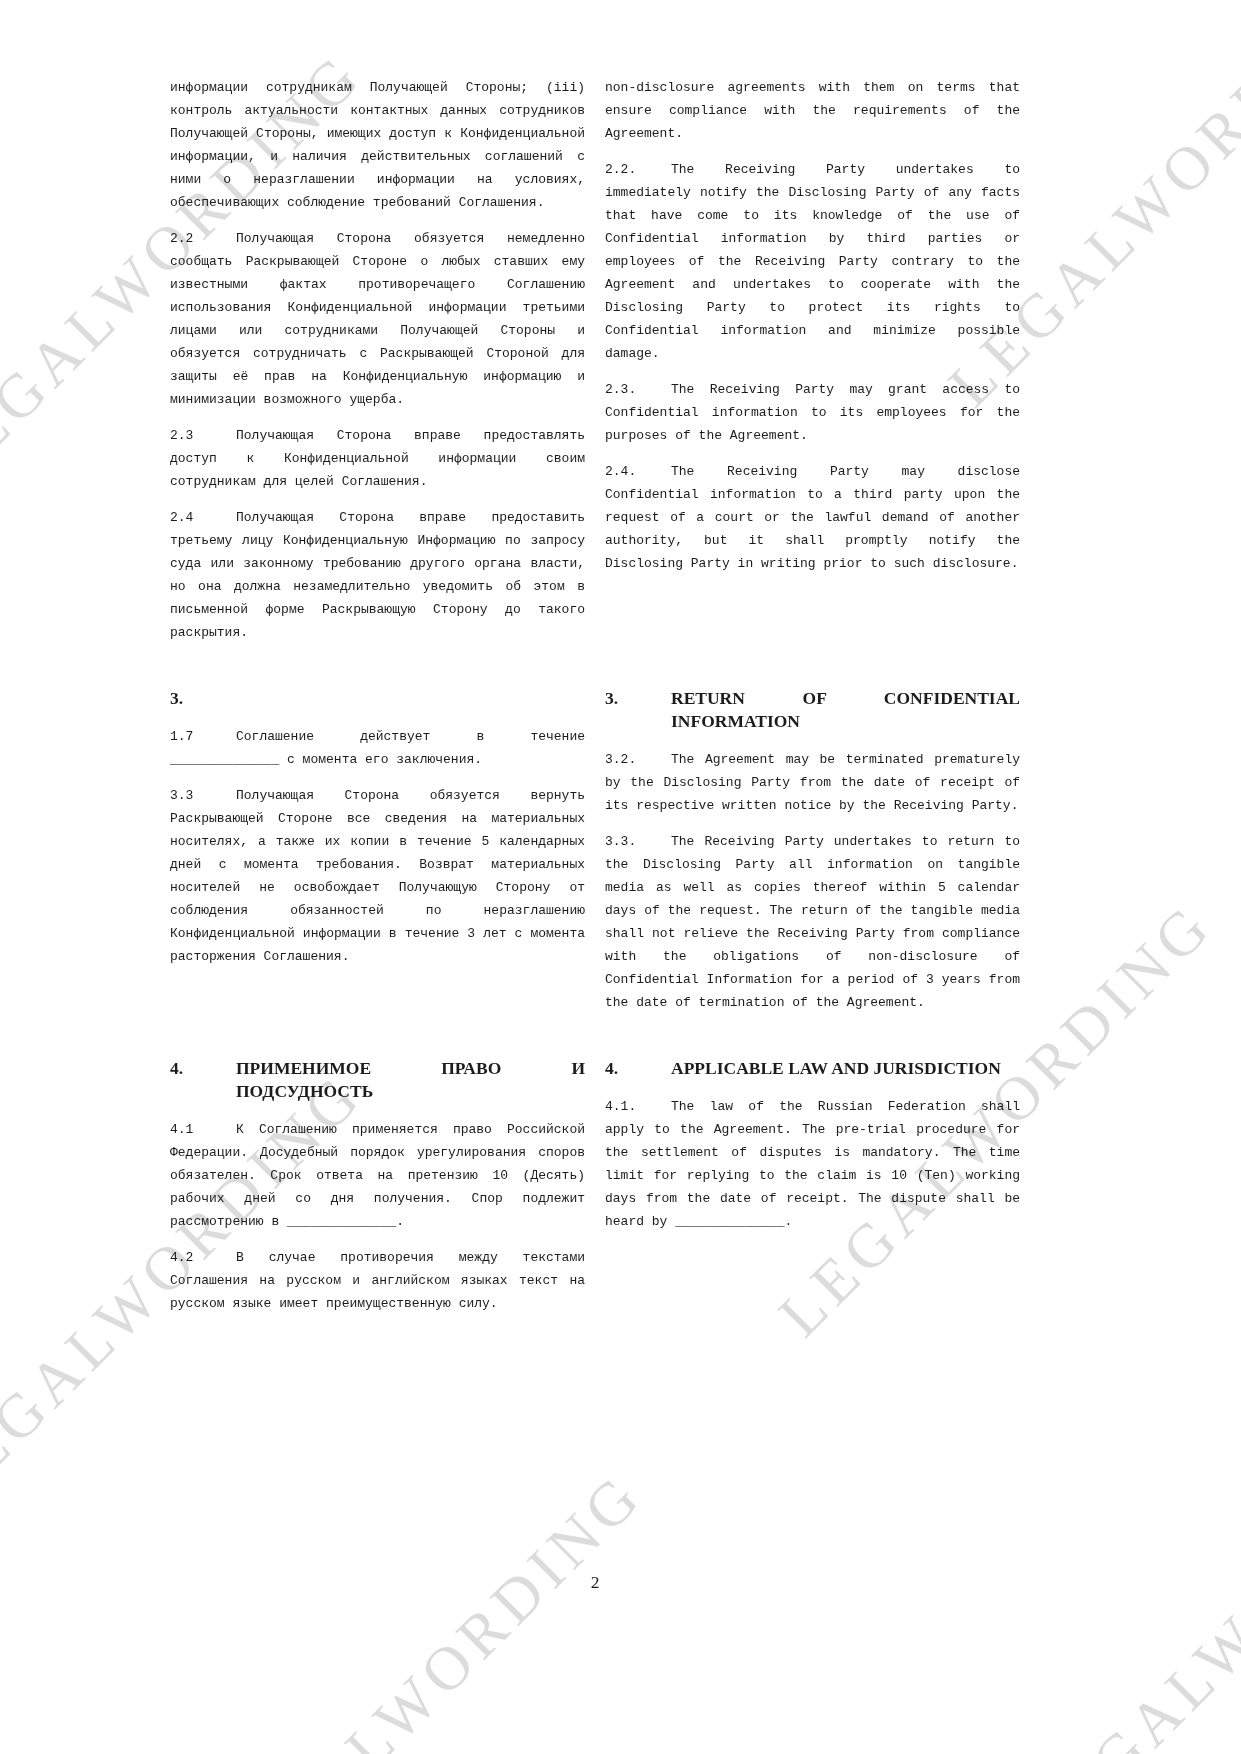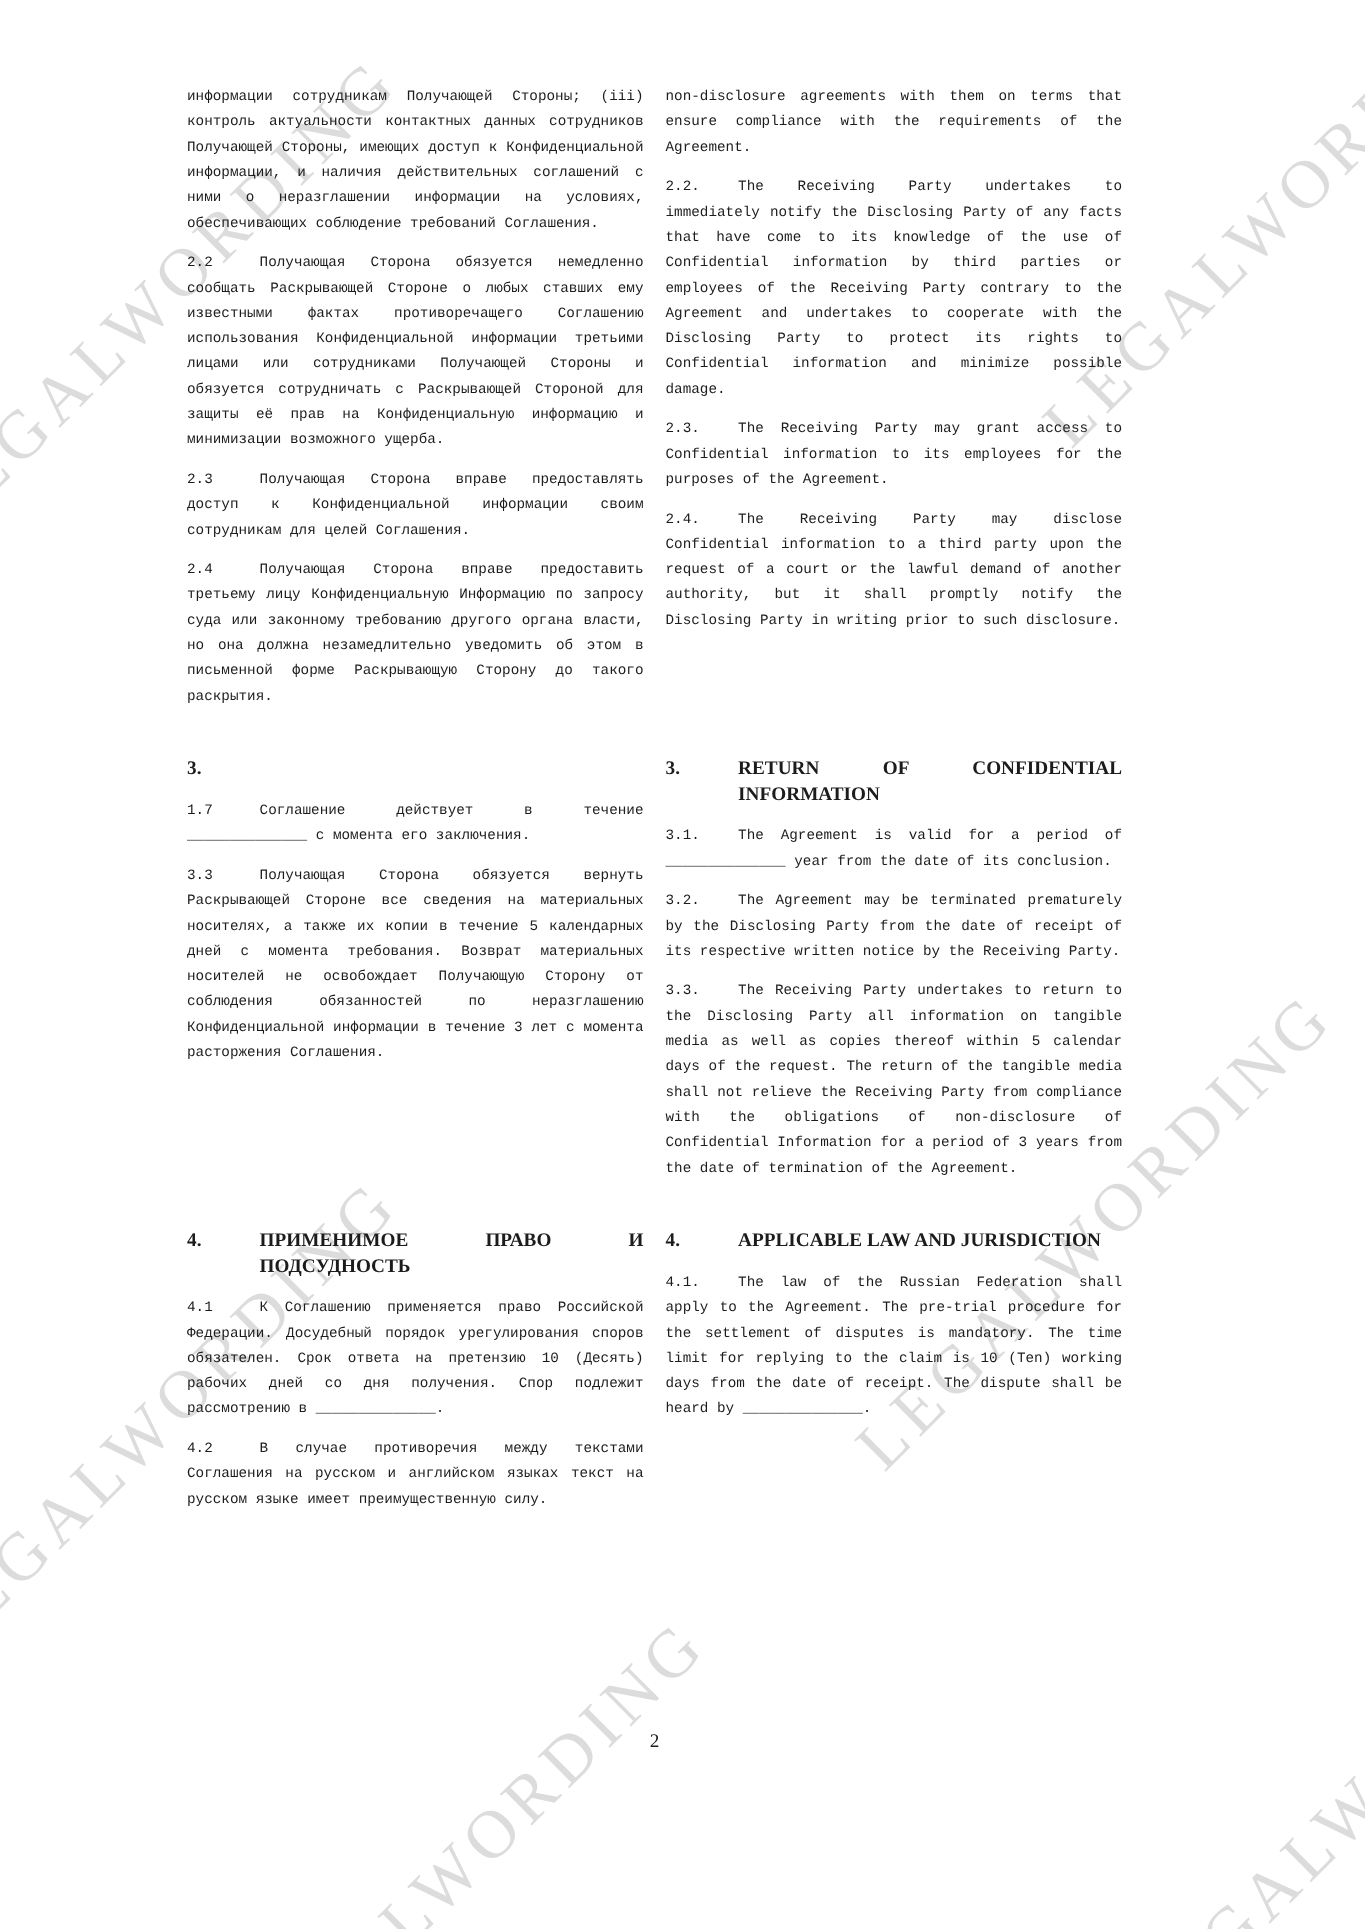--- a/index.html
+++ b/index.html
@@ -99,21 +99,20 @@
         <span class="hnum">3.</span>
       </div>
     <p class="para"><span class="pnum">1.7</span><span>Соглашение действует в течение ______________ с момента его заключения.</span></p>
     <p class="para"><span class="pnum">3.3</span><span>Получающая Сторона обязуется вернуть Раскрывающей Стороне все сведения на материальных носителях, а также их копии в течение 5 календарных дней с момента требования. Возврат материальных носителей не освобождает Получающую Сторону от соблюдения обязанностей по неразглашению Конфиденциальной информации в течение 3 лет с момента расторжения Соглашения.</span></p>
   </div>
   <div class="cell">
     <div class="heading">
         <span class="hnum">3.</span>
         <span class="htext">RETURN OF CONFIDENTIAL INFORMATION</span>
       </div>
-    <p class="para"><span class="pnum">3.1.</span><span>The Agreement is valid for a period of ______________ year from the date of its conclusion.</span></p>
     <p class="para"><span class="pnum">3.2.</span><span>The Agreement may be terminated prematurely by the Disclosing Party from the date of receipt of its respective written notice by the Receiving Party.</span></p>
     <p class="para"><span class="pnum">3.3.</span><span>The Receiving Party undertakes to return to the Disclosing Party all information on tangible media as well as copies thereof within 5 calendar days of the request. The return of the tangible media shall not relieve the Receiving Party from compliance with the obligations of non-disclosure of Confidential Information for a period of 3 years from the date of termination of the Agreement.</span></p>
   </div>
 
   <div class="cell">
     <div class="heading">
         <span class="hnum">4.</span>
         <span class="htext">ПРИМЕНИМОЕ ПРАВО И ПОДСУДНОСТЬ</span>
       </div>
     <p class="para"><span class="pnum">4.1</span><span>К Соглашению применяется право Российской Федерации. Досудебный порядок урегулирования споров обязателен. Срок ответа на претензию 10 (Десять) рабочих дней со дня получения. Спор подлежит рассмотрению в ______________.</span></p>

